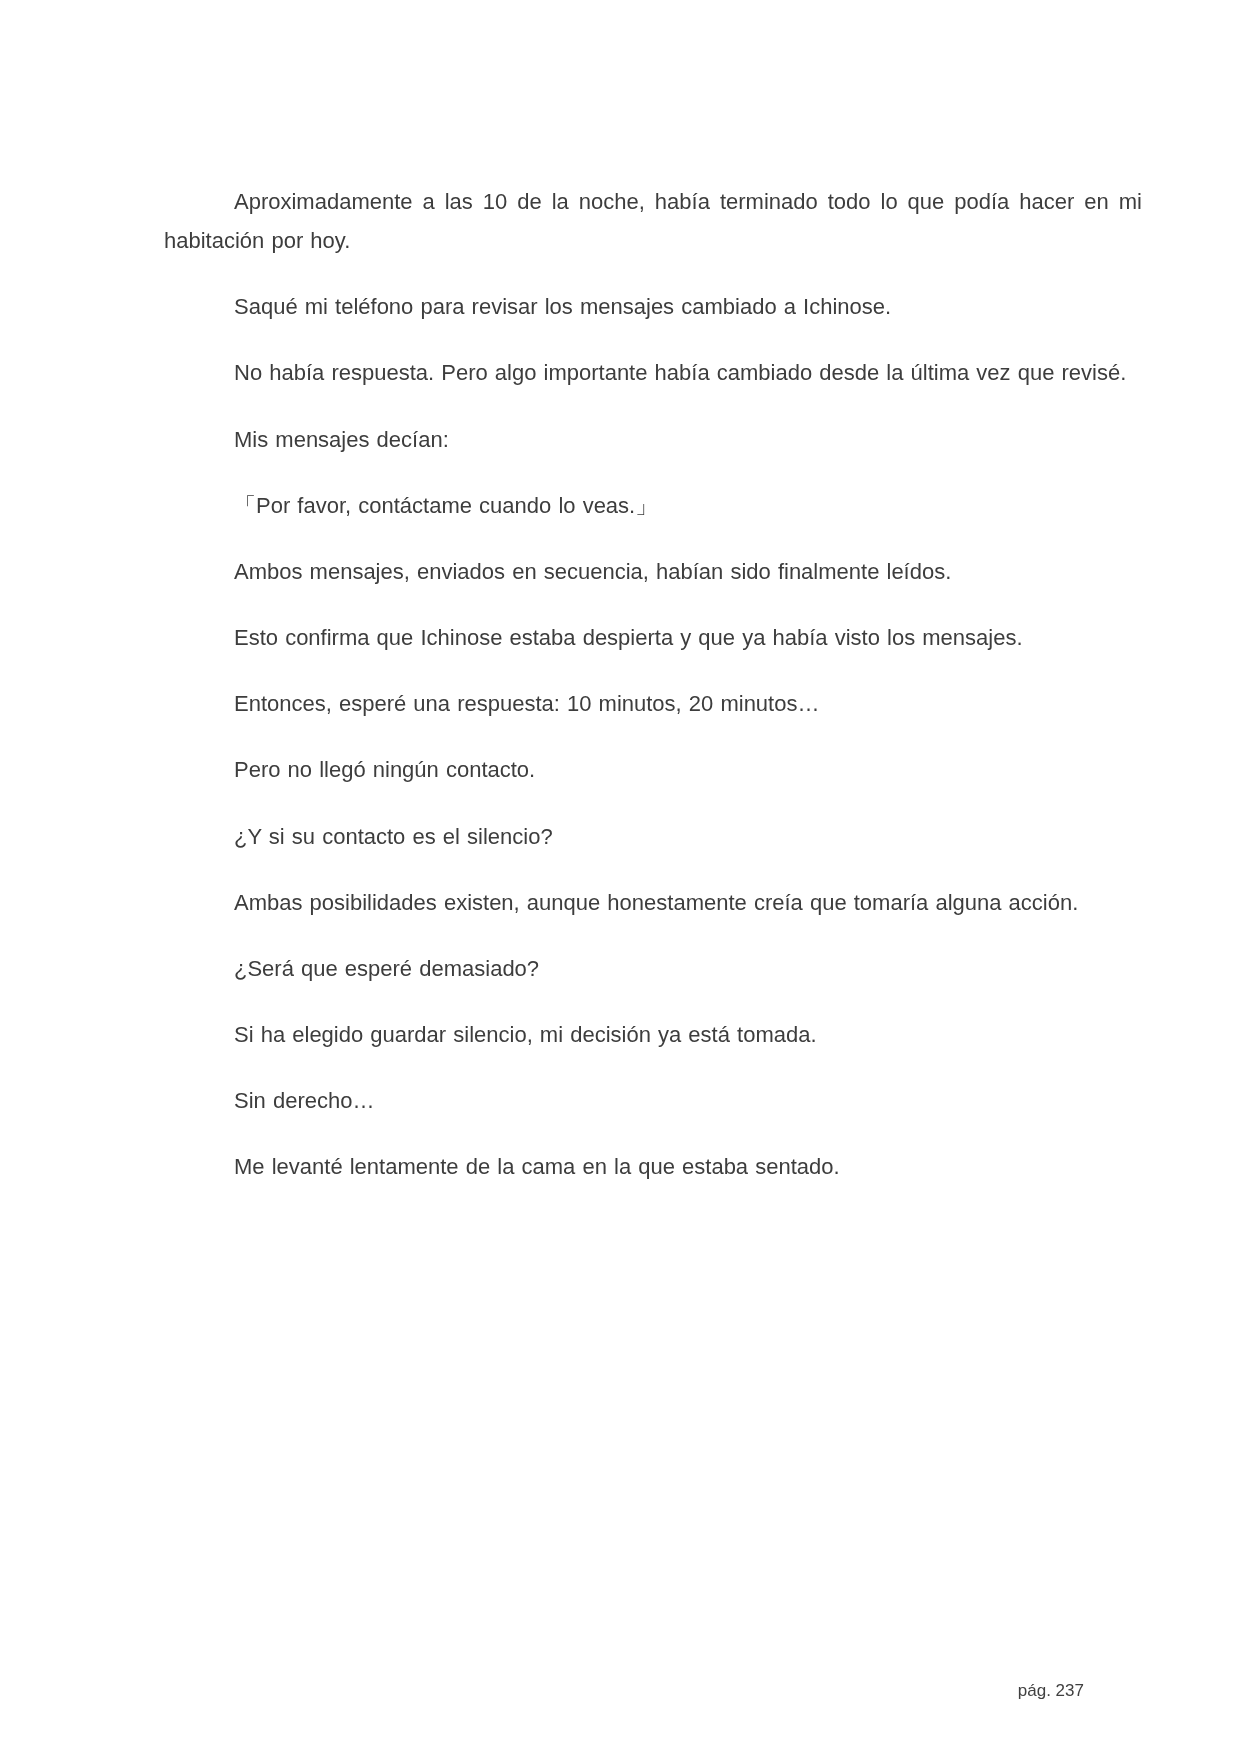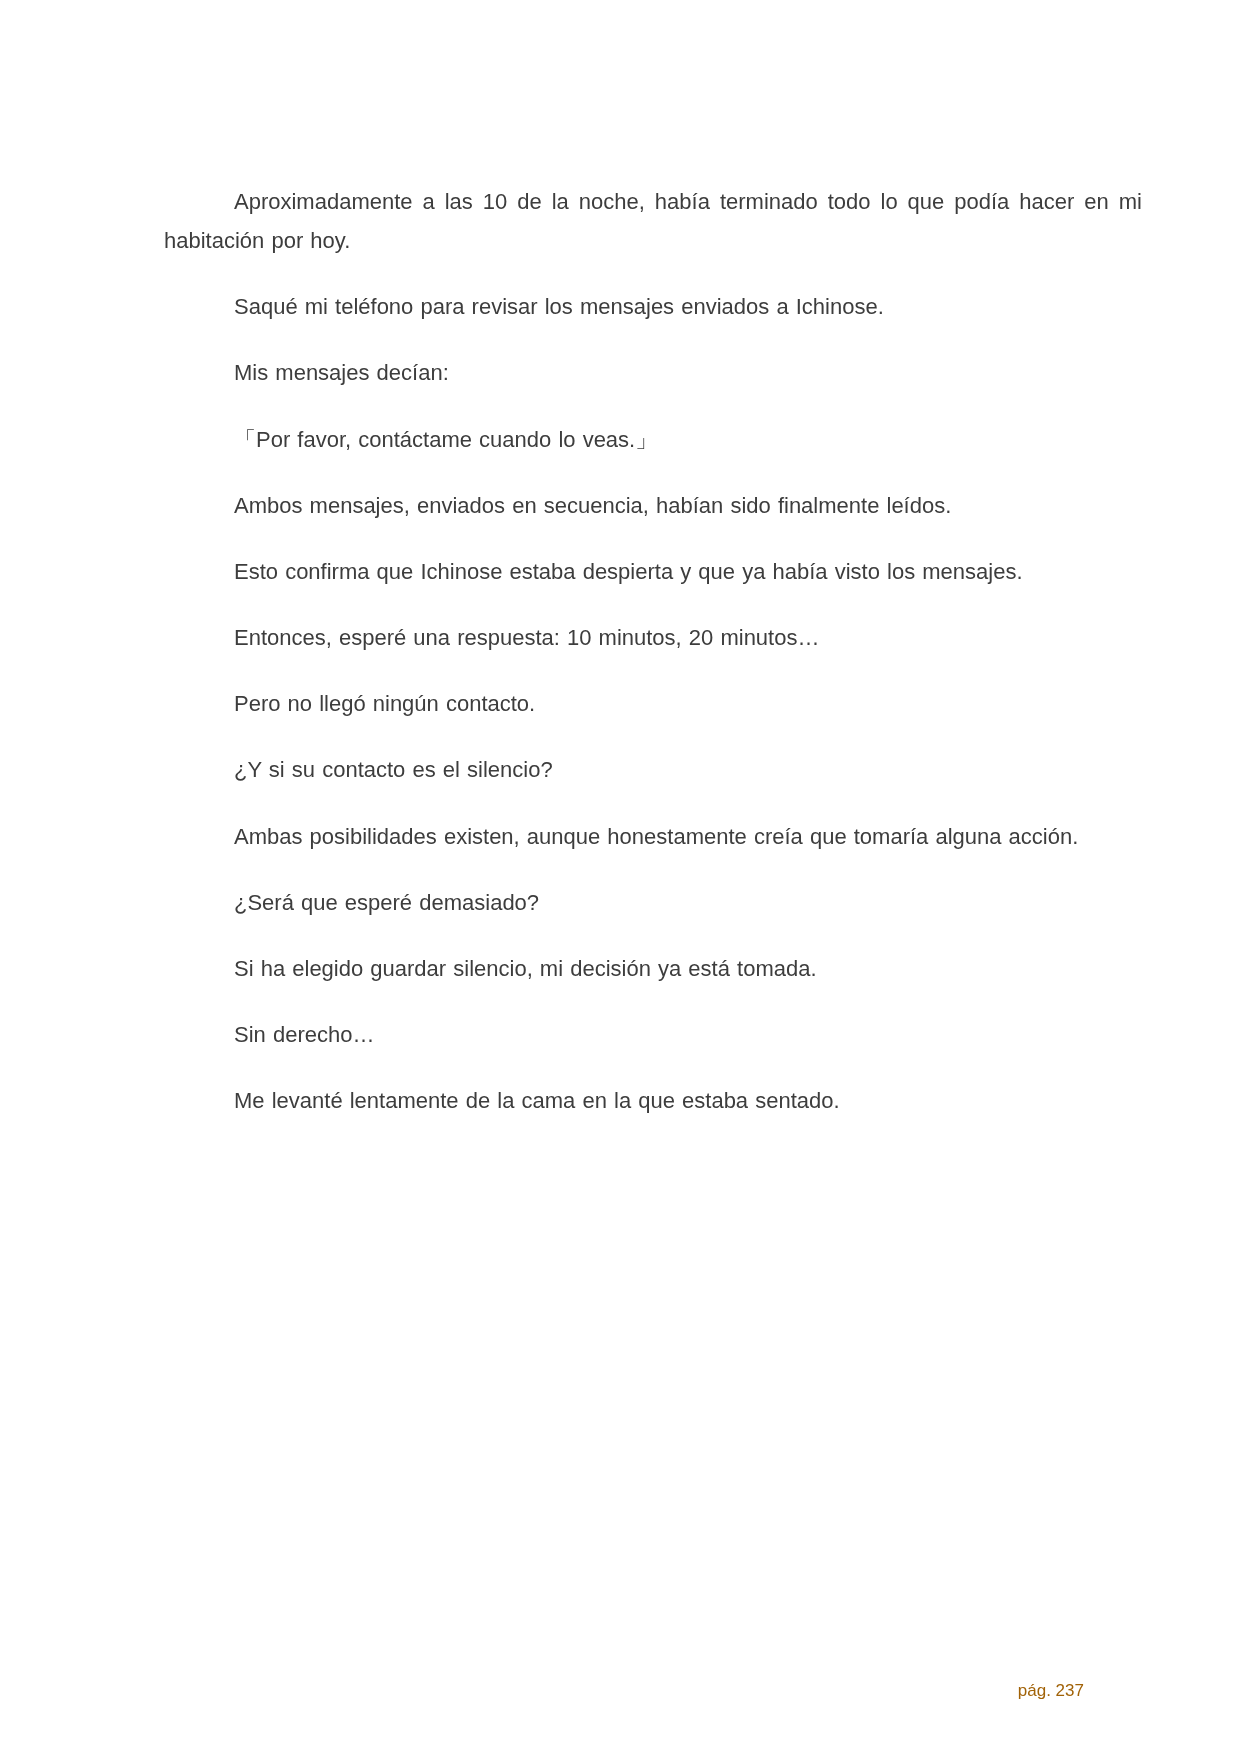--- a/index.html
+++ b/index.html
@@ -28,30 +28,31 @@
     text-align: justify;
     text-indent: 70px;
     margin-bottom: 19px;
     word-spacing: 1px;
   }
   .page-footer {
     position: absolute;
     right: 158px;
     bottom: 70px;
     font-size: 17px;
-    color: #a16207;
+    color: #404040;
   }
 </style>
 </head>
 <body>
 
 <div class="page">
   <div class="content">
     <p class="para">Aproximadamente a las 10 de la noche, había terminado todo lo que podía hacer en mi habitación por hoy.</p>
-    <p class="para">Saqué mi teléfono para revisar los mensajes enviados a Ichinose.</p>
+    <p class="para">Saqué mi teléfono para revisar los mensajes cambiado a Ichinose.</p>
+    <p class="para">No había respuesta. Pero algo importante había cambiado desde la última vez que revisé.</p>
     <p class="para">Mis mensajes decían:</p>
     <p class="para">「Por favor, contáctame cuando lo veas.」</p>
     <p class="para">Ambos mensajes, enviados en secuencia, habían sido finalmente leídos.</p>
     <p class="para">Esto confirma que Ichinose estaba despierta y que ya había visto los mensajes.</p>
     <p class="para">Entonces, esperé una respuesta: 10 minutos, 20 minutos…</p>
     <p class="para">Pero no llegó ningún contacto.</p>
     <p class="para">¿Y si su contacto es el silencio?</p>
     <p class="para">Ambas posibilidades existen, aunque honestamente creía que tomaría alguna acción.</p>
     <p class="para">¿Será que esperé demasiado?</p>
     <p class="para">Si ha elegido guardar silencio, mi decisión ya está tomada.</p>

